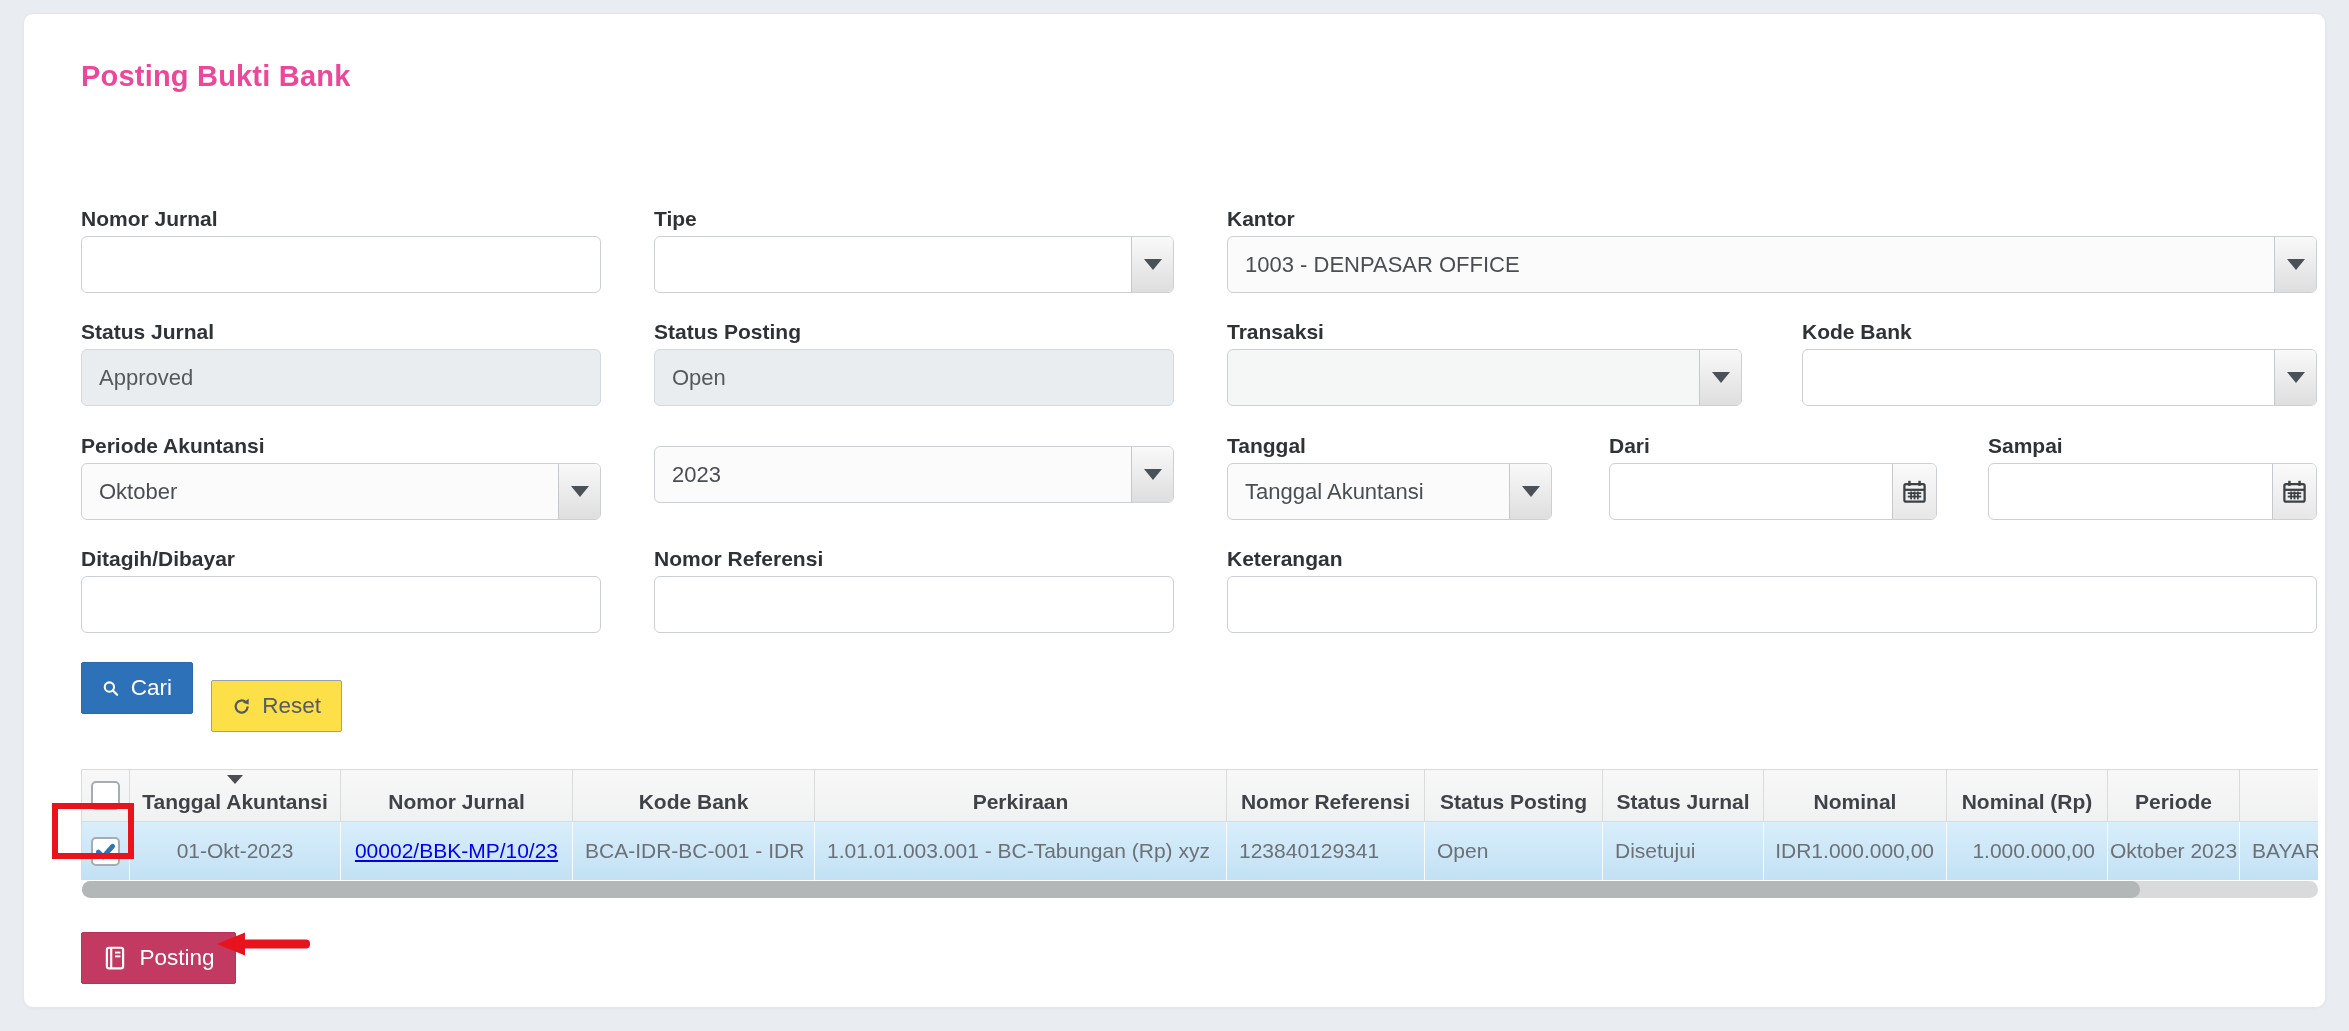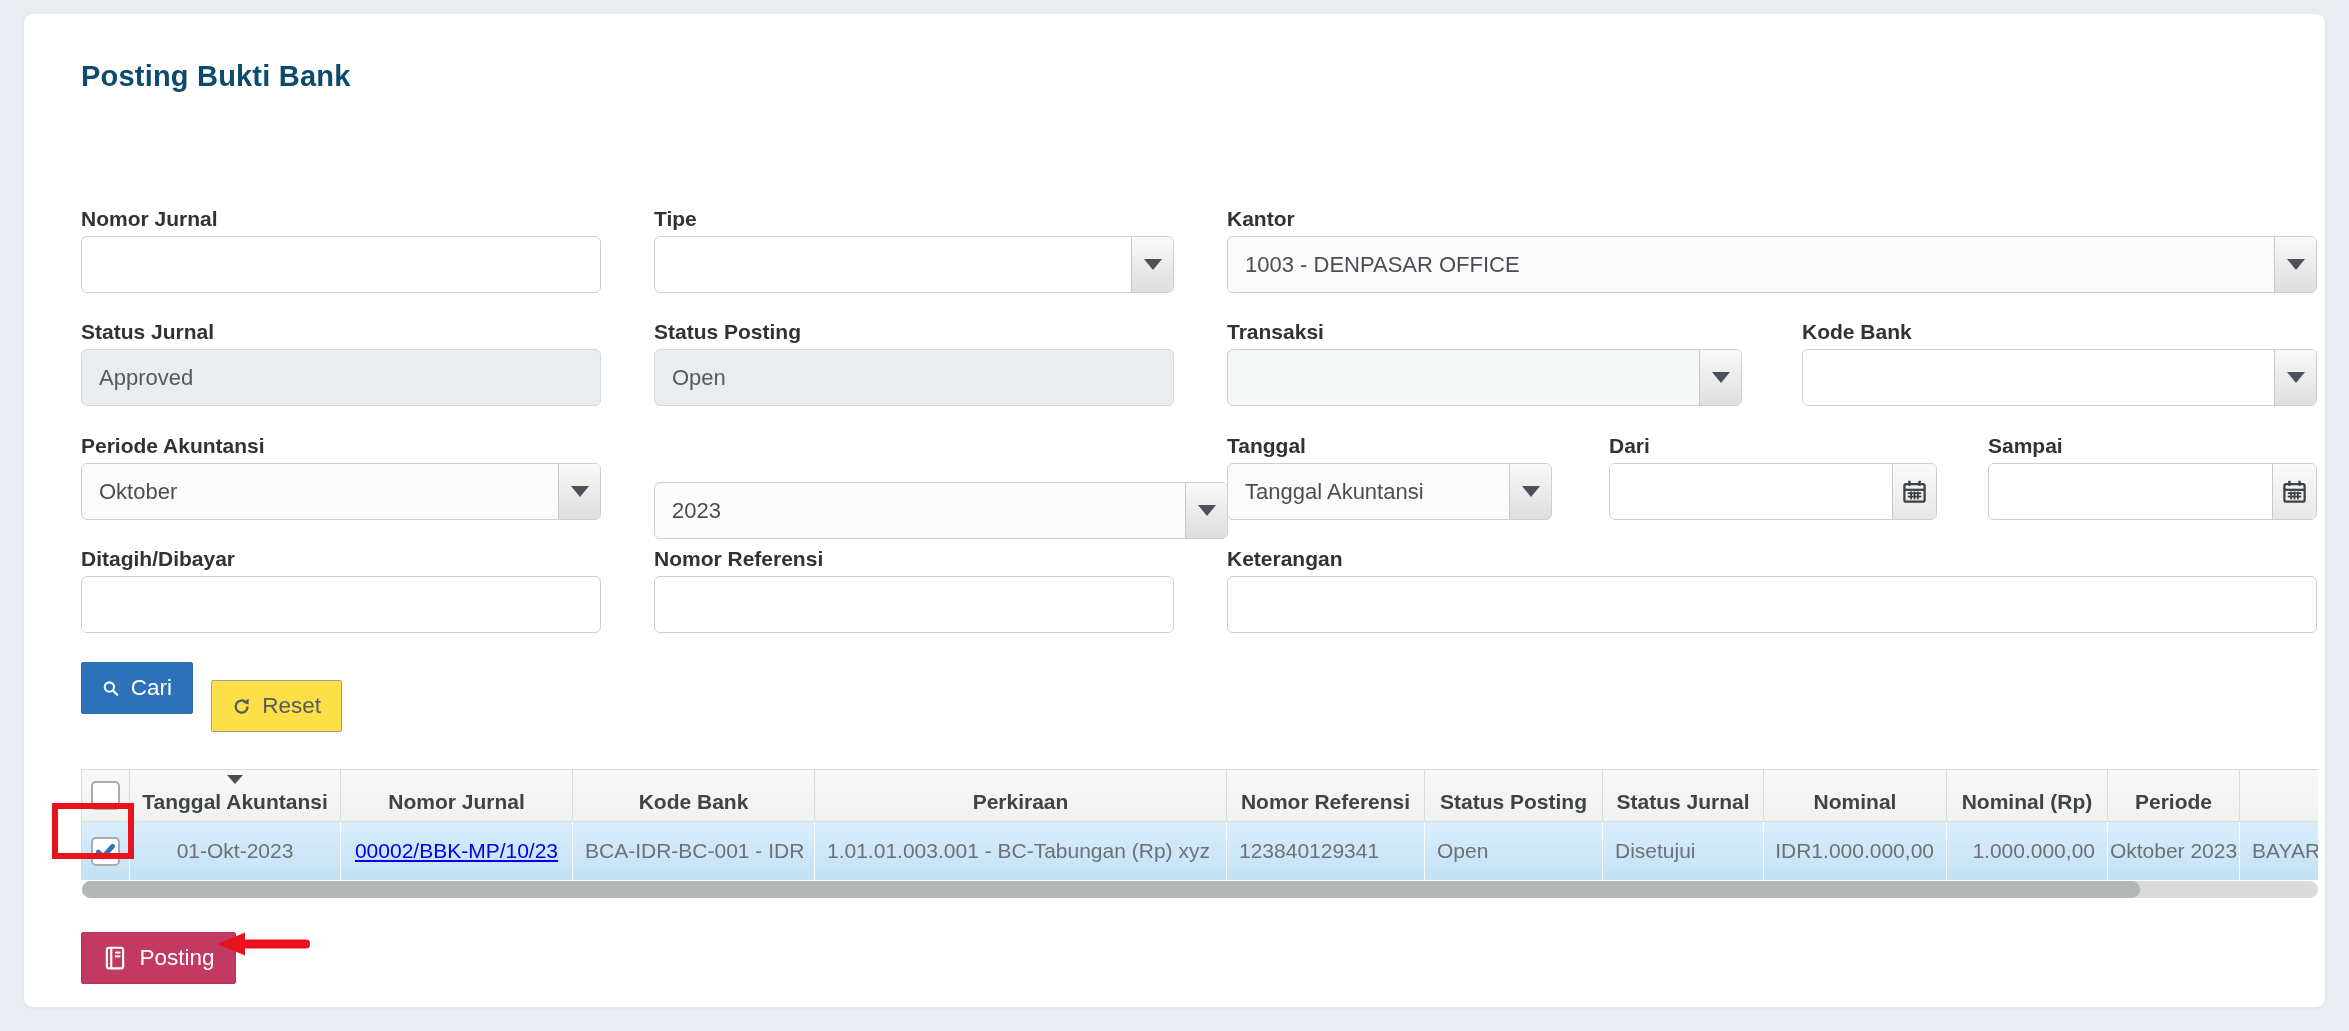--- a/index.html
+++ b/index.html
@@ -11,21 +11,21 @@
     position:relative;
     overflow:hidden;
   }
   .card {
     position:absolute; left:23px; top:13px; width:2303px; height:995px;
     background:#ffffff; border:1px solid #e3e7eb; border-radius:10px;
     box-shadow:0 1px 3px rgba(0,0,0,.04);
   }
   .title {
     position:absolute; left:57px; top:46px;
-    font-size:29px; font-weight:bold; color:#0c4a6e; letter-spacing:.2px;
+    font-size:29px; font-weight:bold; color:#ec4899; letter-spacing:.2px;
   }
   
   .field { position:absolute; }
   .label {
     font-size:21px; font-weight:bold; color:#2f3337;
     height:24px; margin-bottom:5px; white-space:nowrap;
   }
   .input {
     position:relative; height:57px; width:100%;
     background:#fff; border:1px solid #cdd0d3; border-radius:6px;
@@ -192,21 +192,21 @@
   <div class="field" style="left:57px; top:420px; width:520px;">
     <div class="label">Periode Akuntansi</div>
     <div class="input combo" style="background:#fbfbfb;">
       <span class="val">Oktober</span>
       <span class="combo-btn">
           <i class="tri"></i>
         </span>
     </div>
   </div>
 
-  <div class="field" style="left:630px; top:468px; width:574px;">
+  <div class="field" style="left:630px; top:432px; width:520px;">
     <div class="input combo" style="background:#fbfbfb;">
       <span class="val">2023</span>
       <span class="combo-btn">
           <i class="tri"></i>
         </span>
     </div>
   </div>
 
   <div class="field" style="left:1203px; top:420px; width:325px;">
     <div class="label">Tanggal</div>

